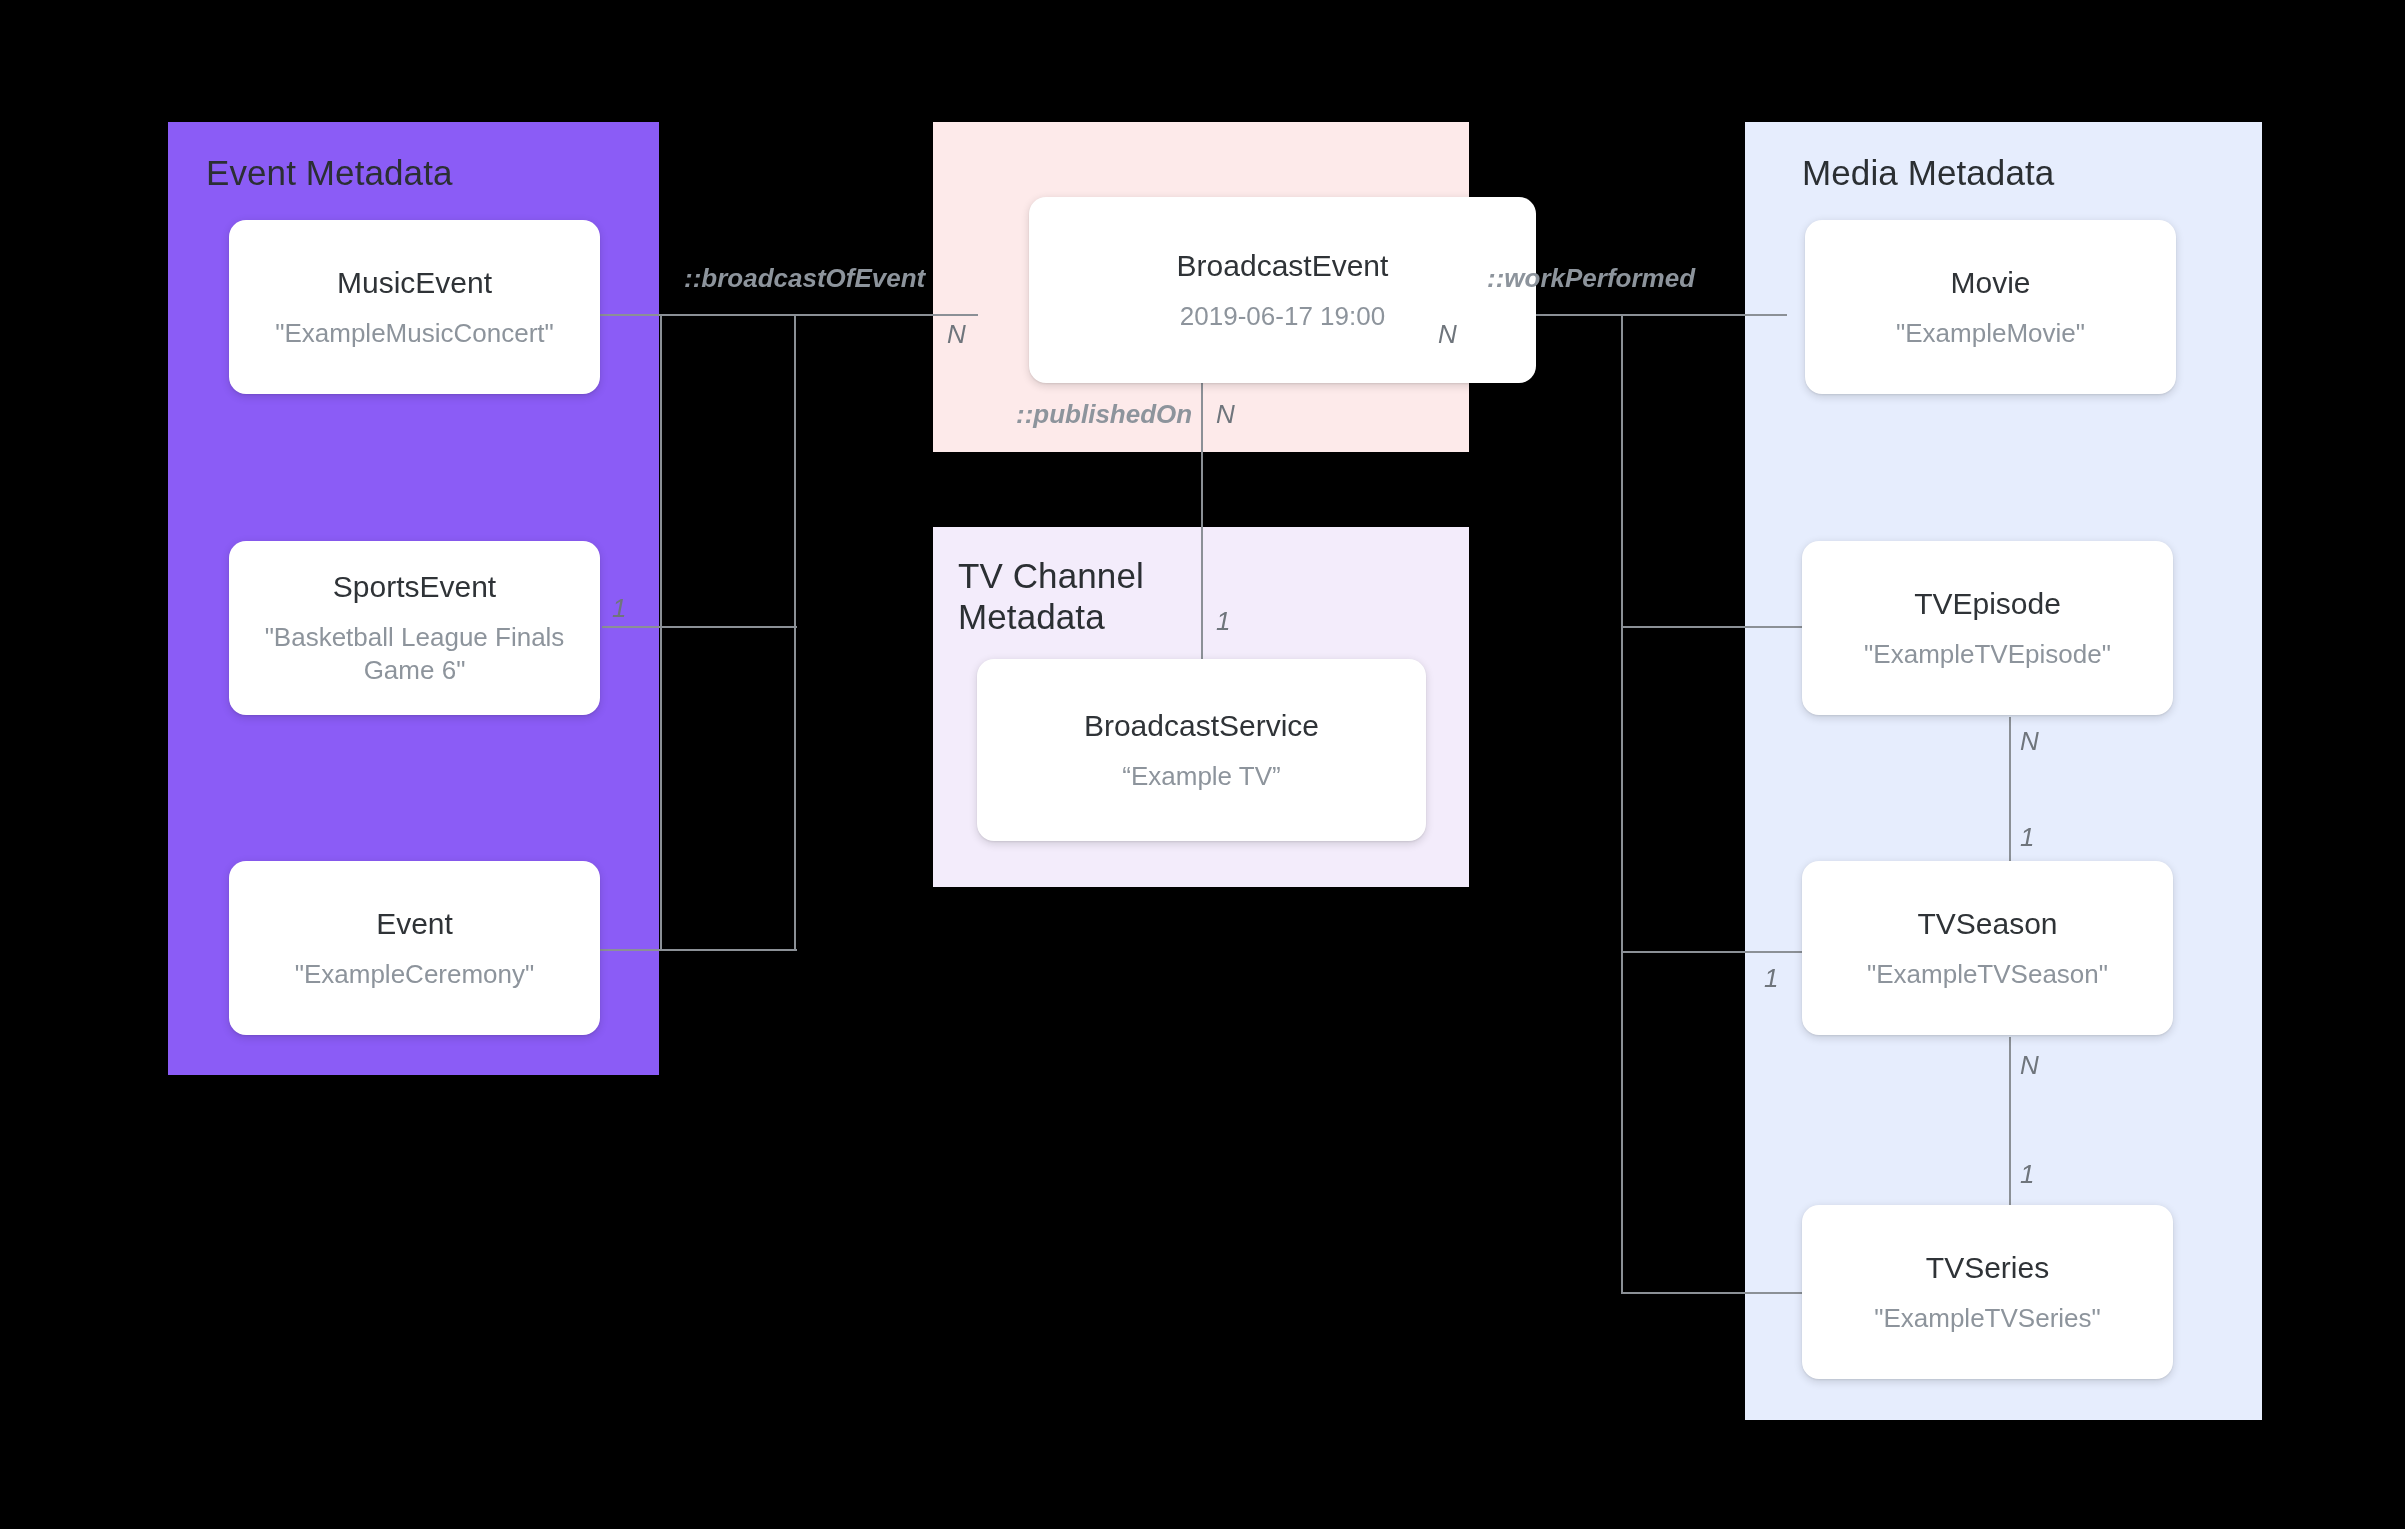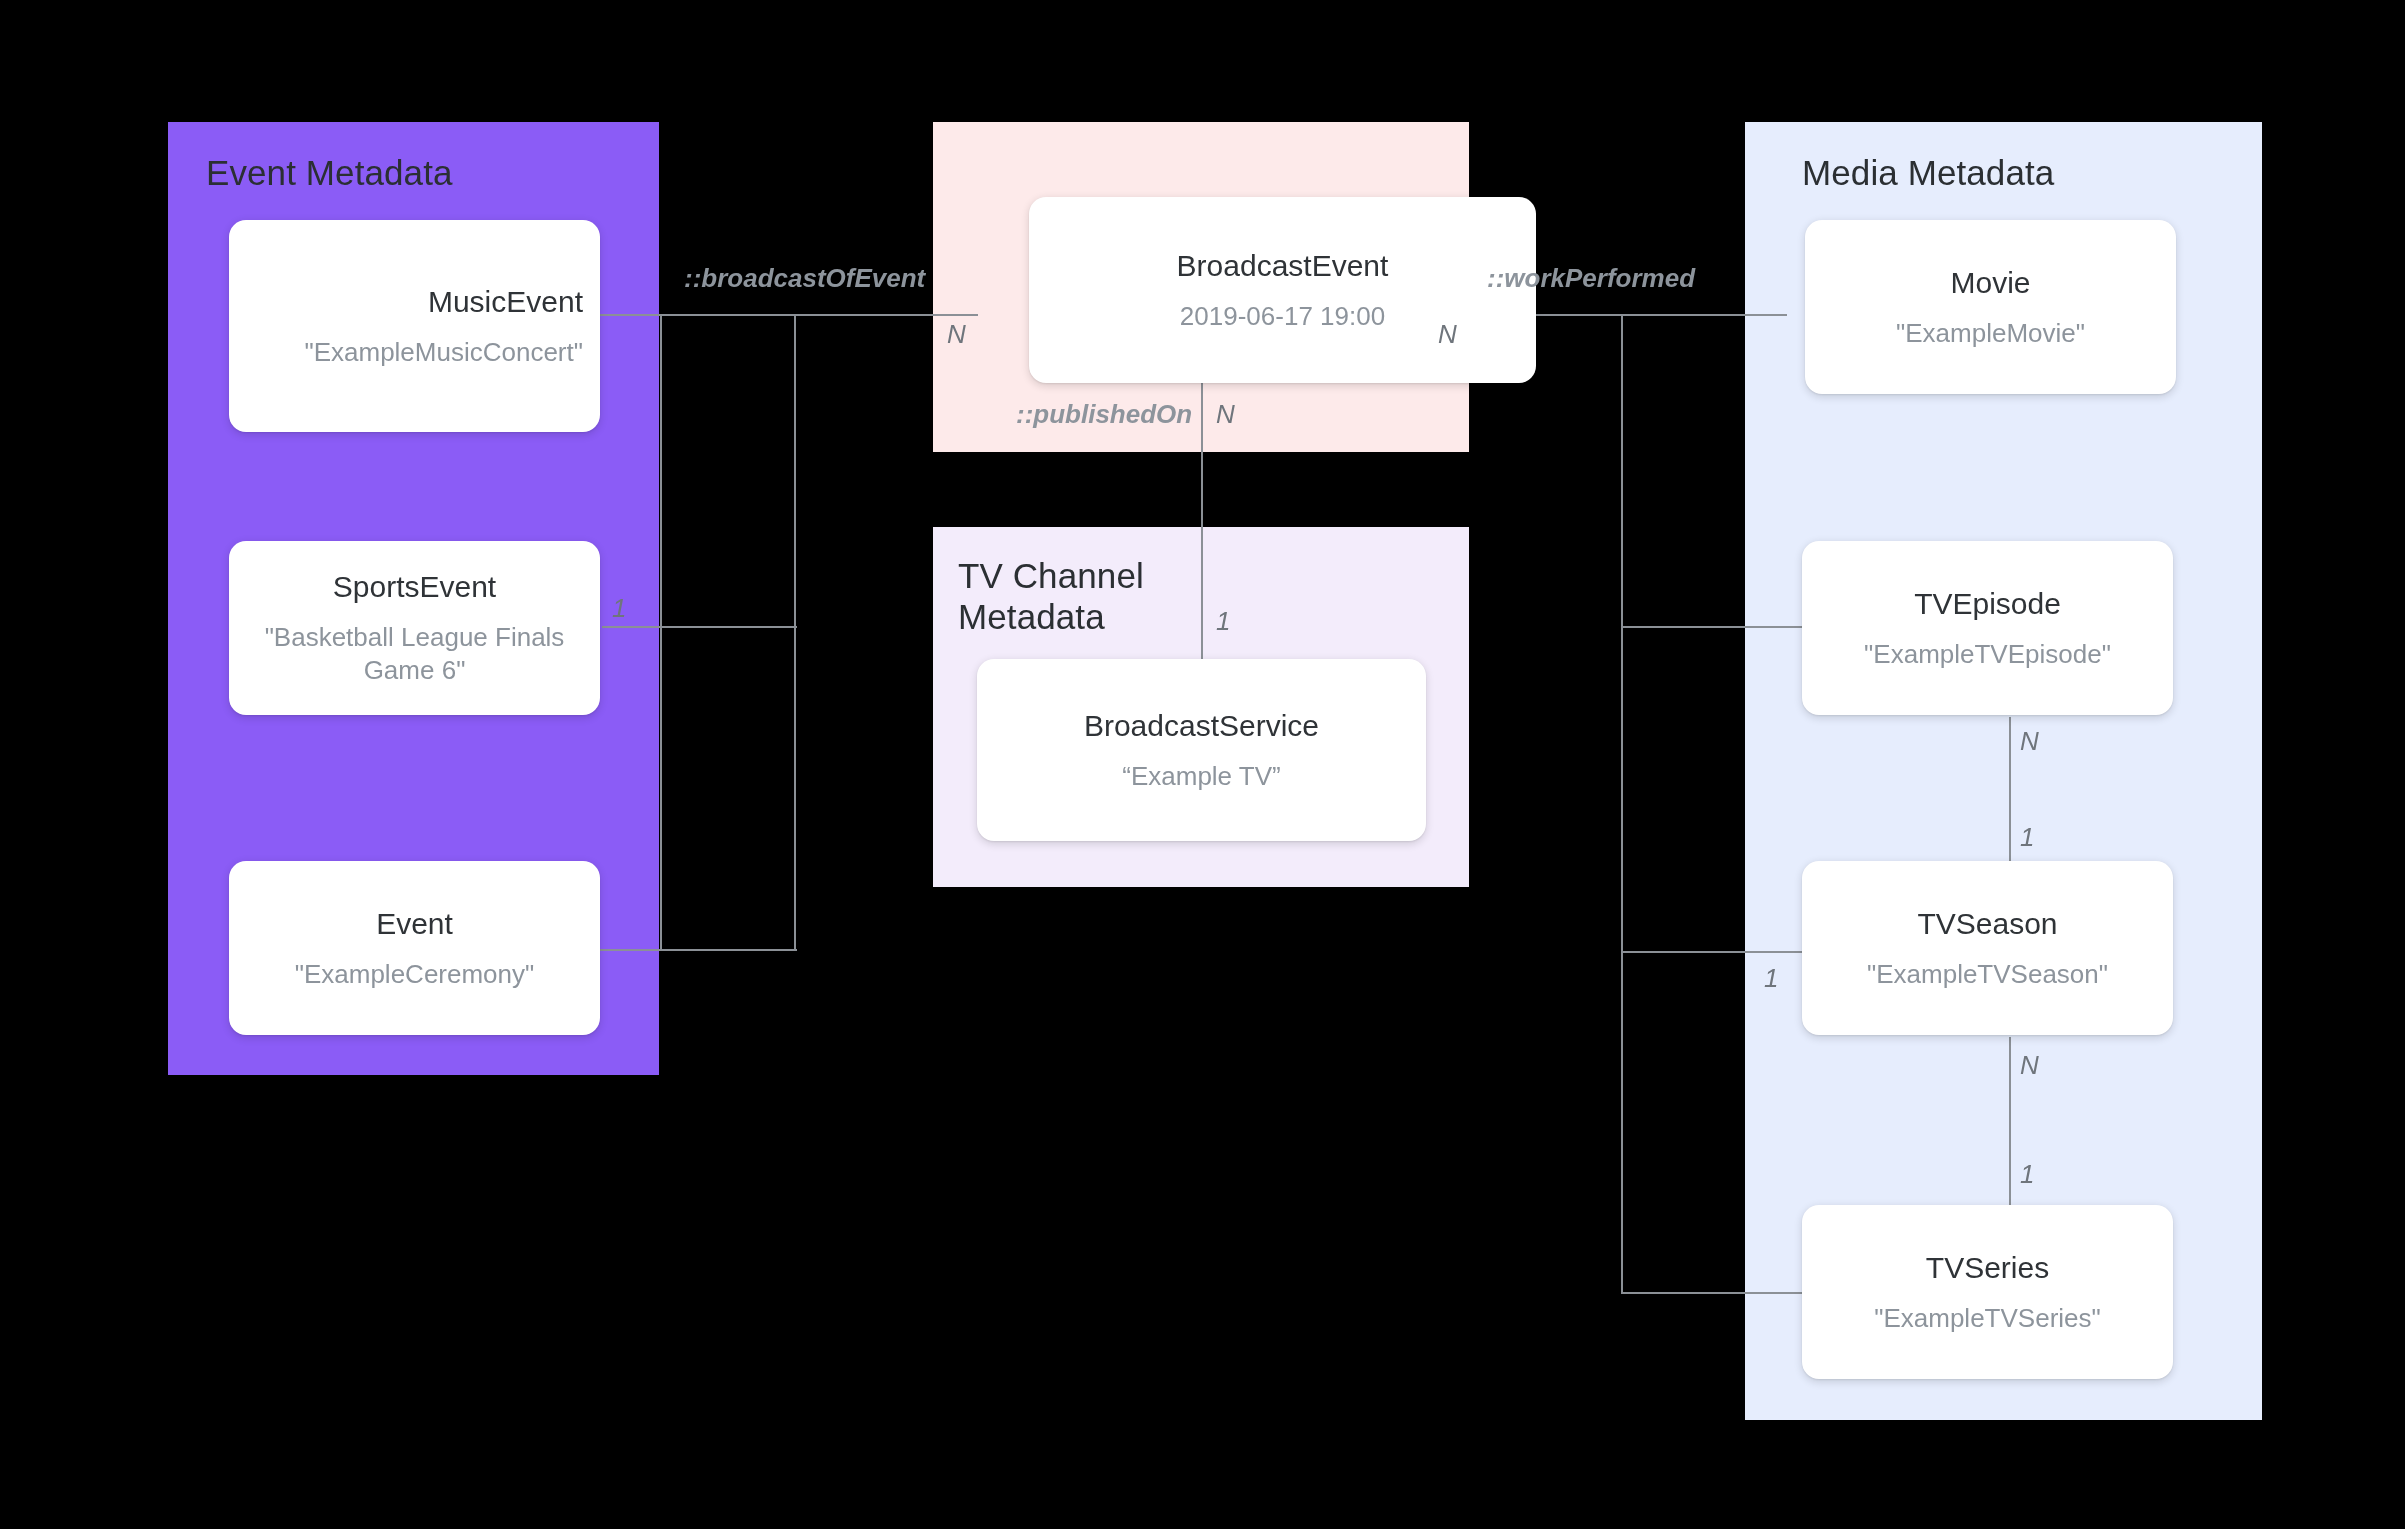--- a/index.html
+++ b/index.html
@@ -134,21 +134,21 @@
   <div class="edge h" style="left:1621px; top:951px; width:184px;"></div>
 
   <div class="edge h" style="left:1621px; top:1292px; width:184px;"></div>
 
   <div class="edge v" style="left:1201px; top:382px; height:277px;"></div>
 
   <div class="edge v" style="left:2009px; top:717px; height:180px;"></div>
 
   <div class="edge v" style="left:2009px; top:1037px; height:172px;"></div>
 
-  <div class="node" style="left:229px; top:220px; width:371px; height:212px;align-items:flex-end;">
+  <div class="node" style="left:229px; top:220px; width:371px; height:174px;">
     <div class="node-title">MusicEvent</div>
     <div class="node-sub">"ExampleMusicConcert"</div>
   </div>
 
   <div class="node" style="left:229px; top:541px; width:371px; height:174px;">
     <div class="node-title">SportsEvent</div>
     <div class="node-sub">"Basketball League Finals Game 6"</div>
   </div>
 
   <div class="node" style="left:229px; top:861px; width:371px; height:174px;">

